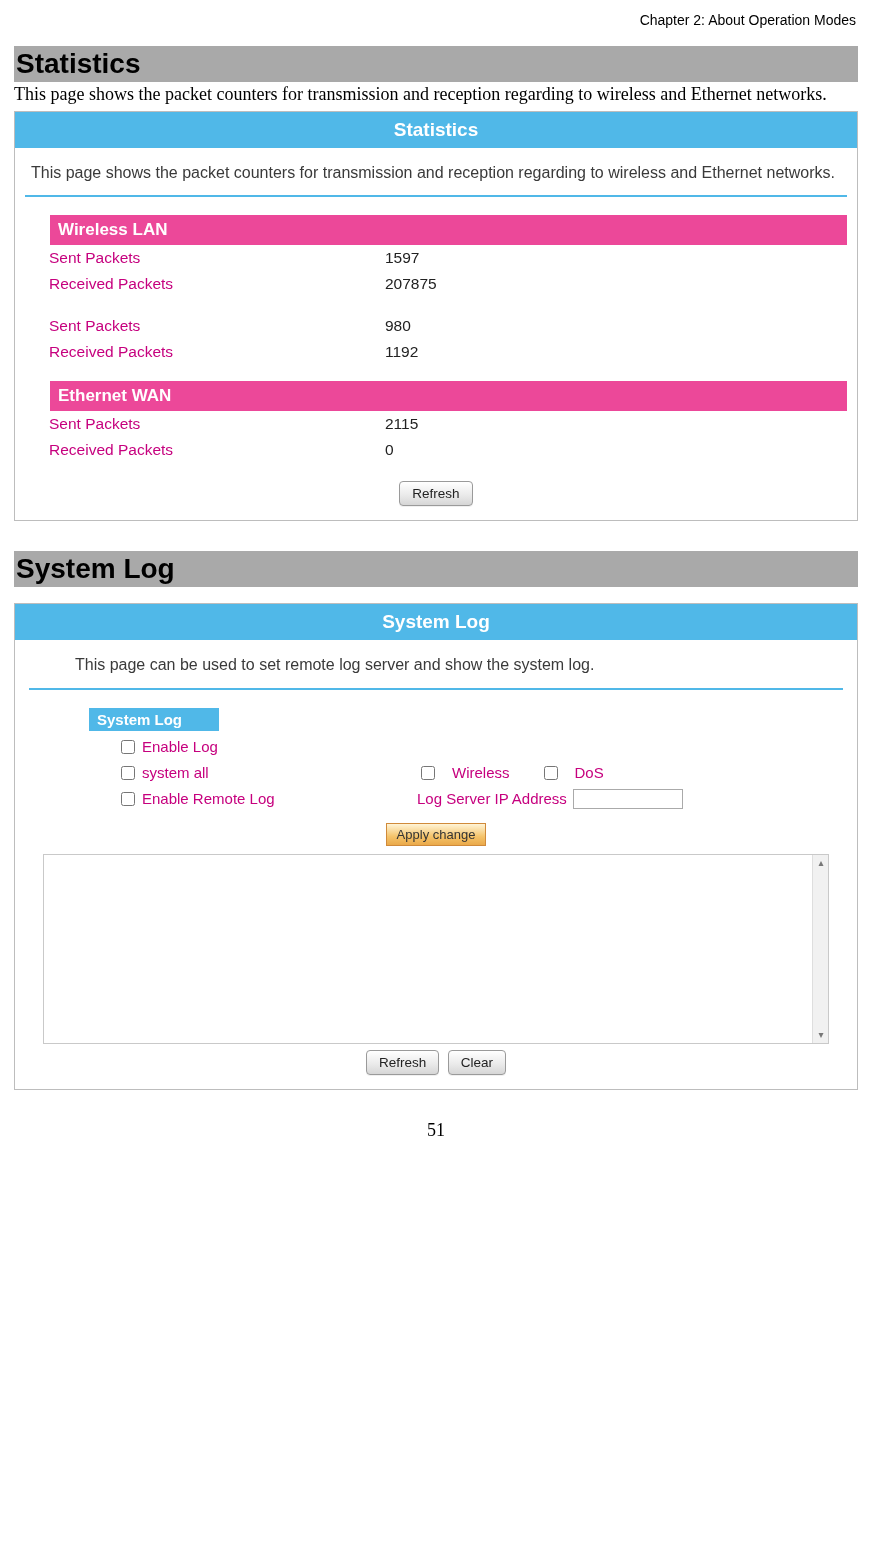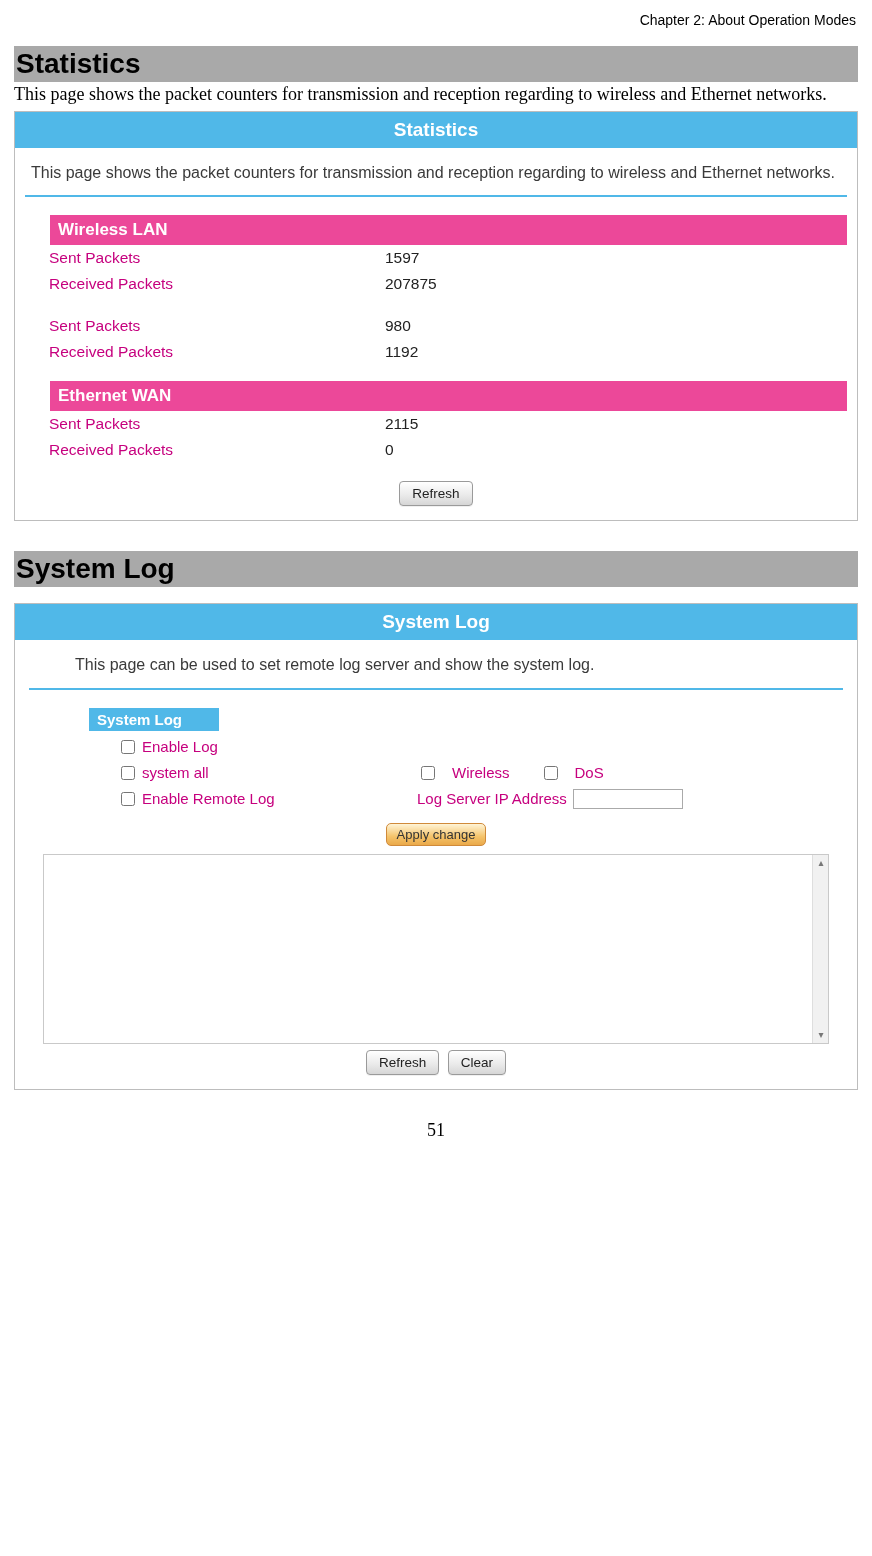--- a/index.html
+++ b/index.html
@@ -98,21 +98,21 @@
     color: #222;
     box-shadow: 0 1px 0 rgba(0,0,0,0.06);
     cursor: pointer;
     margin: 0 2px;
   }
   .apply-btn {
     display:inline-block;
     font-size: 13px;
     padding: 3px 10px;
     border: 1px solid #d08a3a;
-    border-radius: 5px;
+    border-radius: 0;
     background: linear-gradient(#fff4d6, #f4c36a 60%, #eaa94a);
     color: #333;
     cursor: pointer;
   }
   
   .sl-outer { padding: 0 14px 14px 14px; }
   .sl-box {
     margin: 14px 60px 8px 60px;
   }
   .sl-head {

